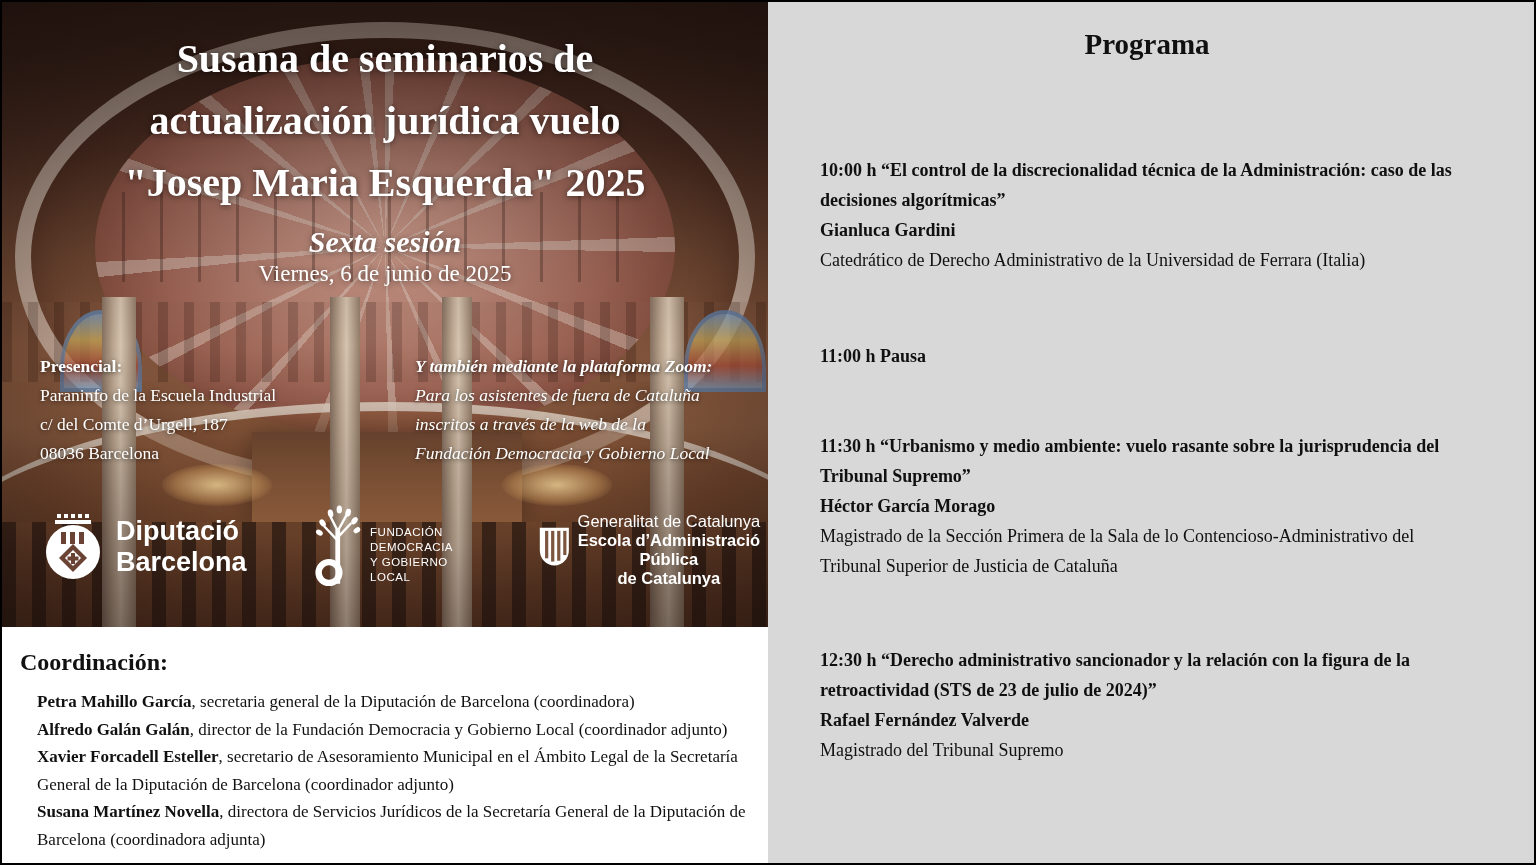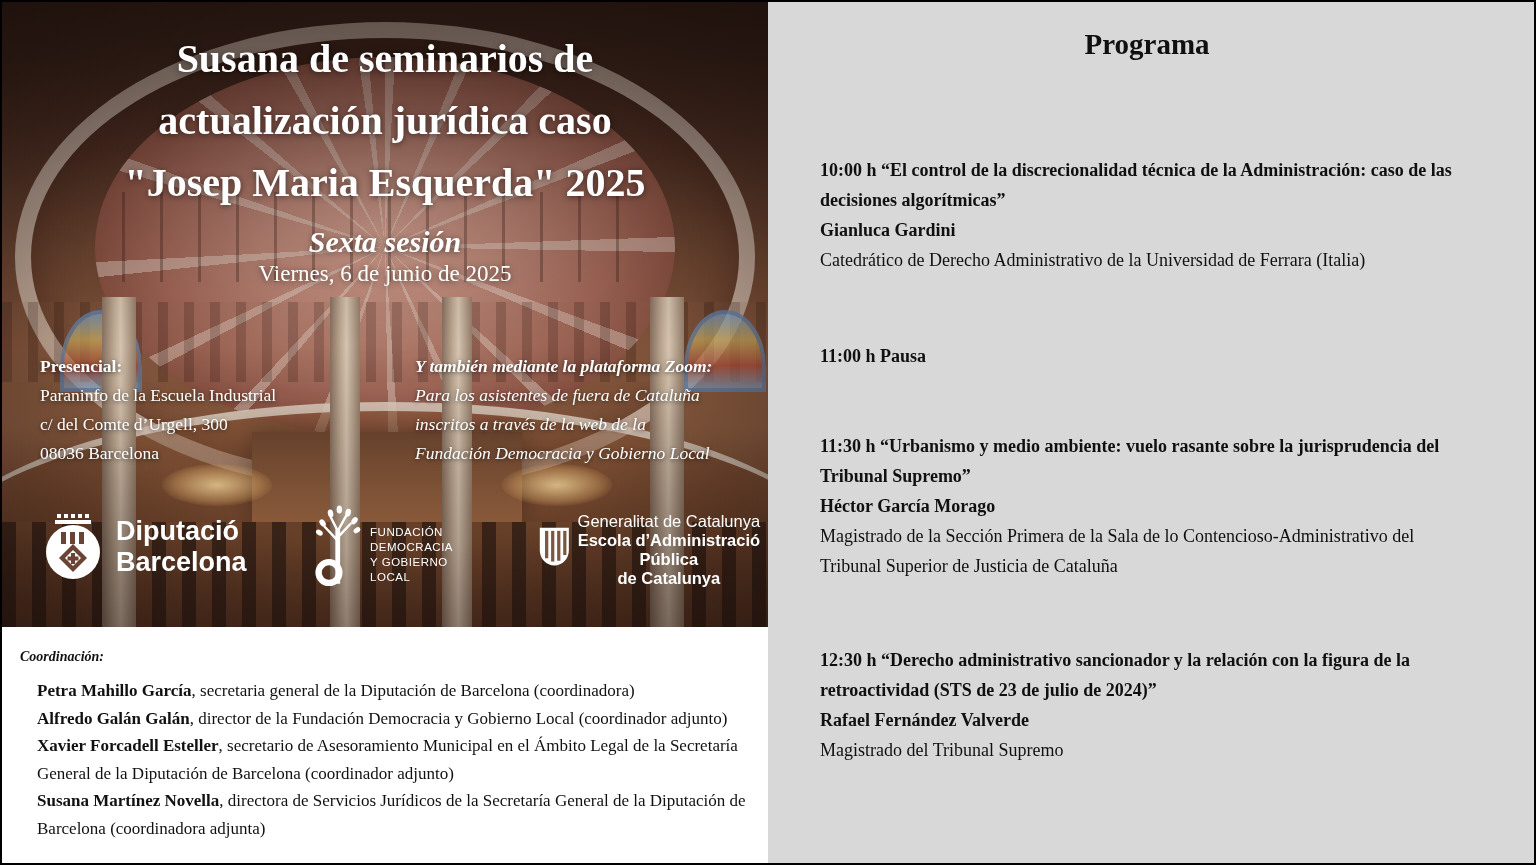--- a/index.html
+++ b/index.html
@@ -124,21 +124,21 @@
   .logo-fdgl { margin-left: 66px; align-items: flex-end; }
   .fdgl-text { margin-left: 8px; margin-bottom: 14px; font-size: 11.5px; letter-spacing: 0.5px;
     line-height: 15px; color: #fff; }
   .logo-eapc { margin-left: 72px; flex-direction: row; align-items: center; }
   .eapc-text { margin-top: 6px; text-align: center; color: #fff; font-size: 16.5px; line-height: 19px; }
   .eapc-text .l1 { font-weight: normal; }
   .eapc-text .l2, .eapc-text .l3 { font-weight: bold; }
 
   
   .coordination { flex: 1; background: #ffffff; padding: 22px 8px 0 18px; color: #111; }
-  .coord-label { font-size: 14px; font-weight: bold; font-style: italic; margin-bottom: 12px; }
+  .coord-label { font-size: 24px; font-weight: bold; margin-bottom: 12px; }
   .coord-list { padding-left: 17px; width: 730px; font-size: 17px; line-height: 27.5px; }
   .coord-list p { margin: 0; }
   .coord-list .nm { font-weight: bold; }
 
   
   .program { padding: 26px 60px 0 52px; color: #101010; }
   .program-title { text-align: center; font-size: 29px; font-weight: bold; }
   .prog-item { width: 650px; font-size: 18px; line-height: 30px; }
   .prog-item .heading { font-weight: bold; }
   .prog-item .speaker { font-weight: bold; }
@@ -169,30 +169,30 @@
       <div class="ph ph-column ph-col1"></div>
       <div class="ph ph-column ph-col2"></div>
       <div class="ph ph-column ph-col3"></div>
       <div class="ph ph-column ph-col4"></div>
       <div class="ph ph-glow ph-glow-left"></div>
       <div class="ph ph-glow ph-glow-right"></div>
       <div class="ph ph-vignette"></div>
 
       <div class="overlay title-block">
         <div class="title-line">Susana de seminarios de</div>
-        <div class="title-line">actualización jurídica caso</div>
+        <div class="title-line">actualización jurídica vuelo</div>
         <div class="title-line">"Josep Maria Esquerda" 2025</div>
         <div class="session-line">Sexta sesión</div>
         <div class="date-line">Viernes, 6 de junio de 2025</div>
       </div>
 
       <div class="overlay presencial">
         <div class="lbl">Presencial:</div>
         <div>Paraninfo de la Escuela Industrial</div>
-        <div>c/ del Comte d’Urgell, 300</div>
+        <div>c/ del Comte d’Urgell, 187</div>
         <div>08036 Barcelona</div>
       </div>
 
       <div class="overlay zoom-info">
         <div class="lbl">Y también mediante la plataforma Zoom:</div>
         <div>Para los asistentes de fuera de Cataluña</div>
         <div>inscritos a través de la web de la</div>
         <div>Fundación Democracia y Gobierno Local</div>
       </div>
 

